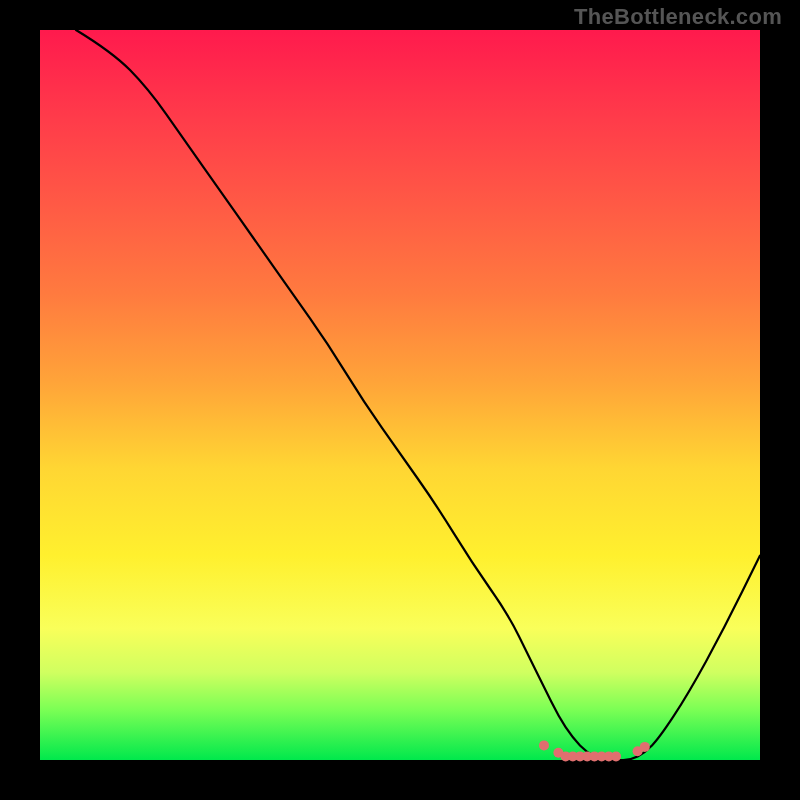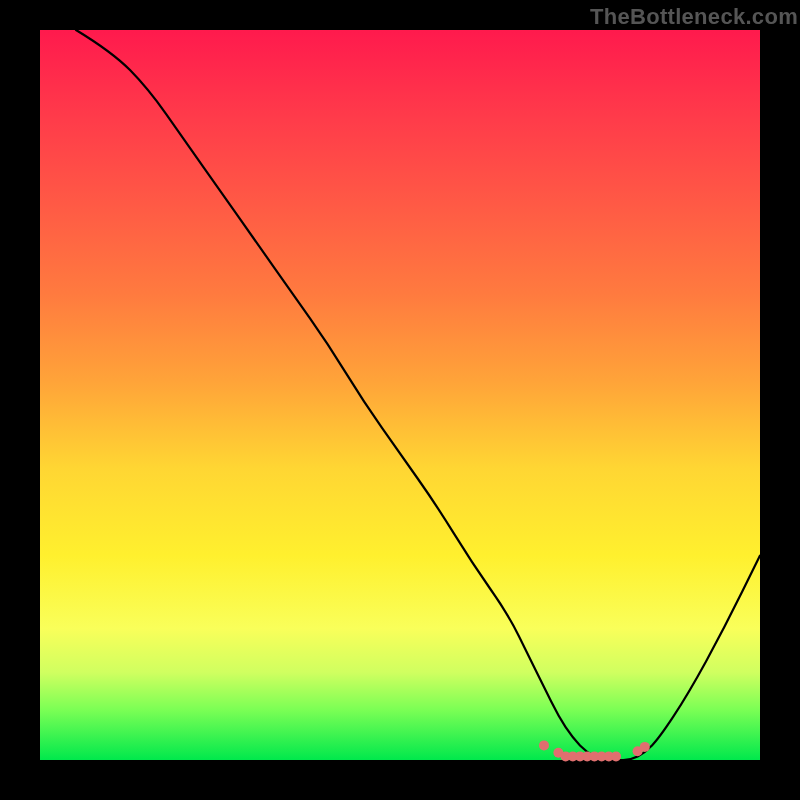--- a/index.html
+++ b/index.html
@@ -13,21 +13,21 @@
   }
   .frame {
     position: relative;
     width: 800px;
     height: 800px;
     background: #000;
   }
   .watermark {
     position: absolute;
     top: 4px;
-    right: 2px;
+    right: 18px;
     color: #555;
     font-size: 22px;
     font-weight: 600;
     letter-spacing: 0.3px;
     user-select: none;
   }
   
   .plot {
     position: absolute;
     left: 40px;

